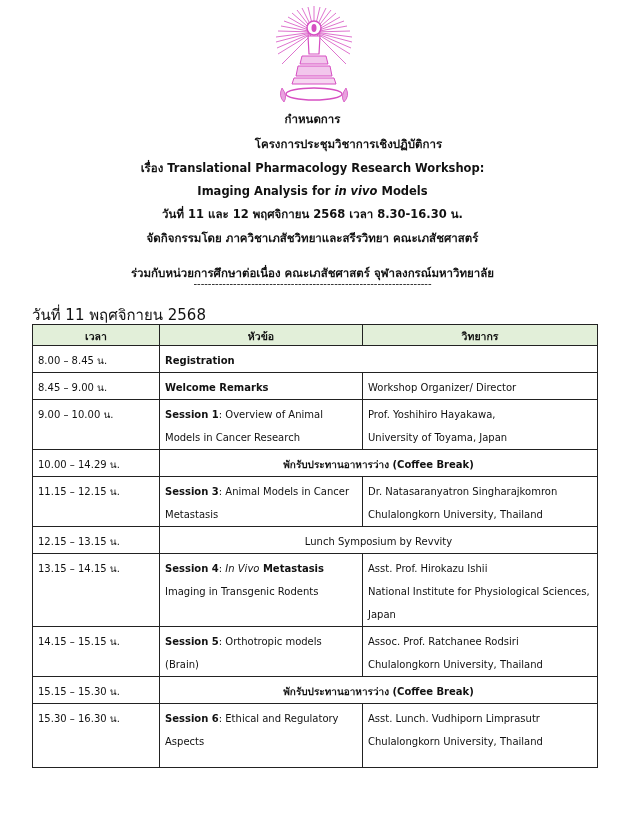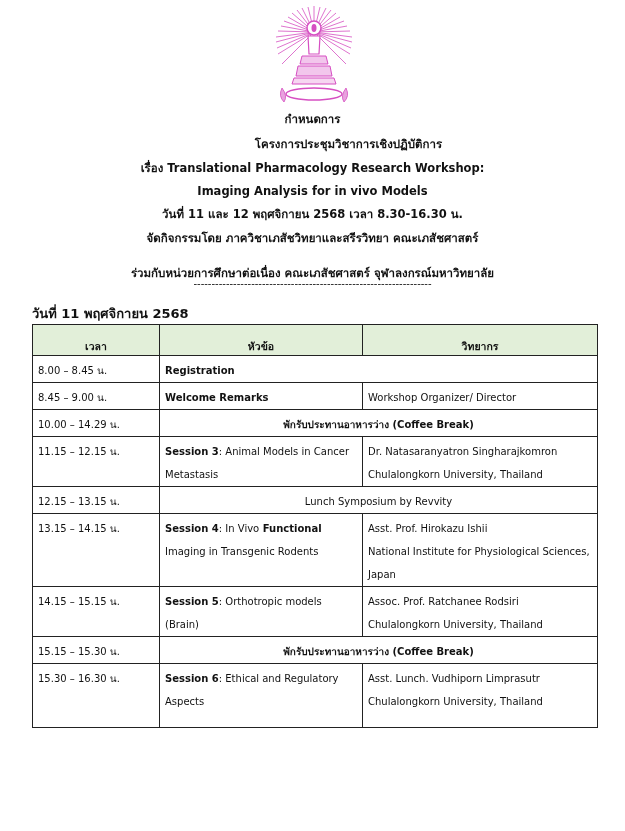--- a/index.html
+++ b/index.html
@@ -9,30 +9,30 @@
   .head { position:absolute; left:0; width:625px; text-align:center; font-size:11.5px; line-height:16px; }
   .bold { font-weight:bold; }
   .h1 { top:111px; }
   .h2 { top:136px;margin-left:36px; }
   .h3 { top:160px; }
   .h4 { top:183px; }
   .h5 { top:206px; }
   .h6 { top:230px; }
   .h7 { top:265px; }
   .h8 { top:276px; font-size:10px; letter-spacing:0; }
-  .date-label { position:absolute; left:32px; top:303px; font-size:13px; font-weight:bold; }
+  .date-label { position:absolute; left:32px; top:303px; font-size:15px; font-weight:normal; }
   table.sched { position:absolute; left:32px; top:324px; width:565px; border-collapse:collapse;
                 font-size:10px; table-layout:fixed; }
   table.sched td, table.sched th { border:1.2px solid #222; vertical-align:top; padding:3px 5px 0 5px;
                 line-height:23px; }
-  table.sched th { background:#e2efd9; font-weight:bold; text-align:center; height:18px; font-size:10.5px; line-height:18px; padding-top:12px;}
+  table.sched th { background:#e2efd9; font-weight:bold; text-align:center; height:18px; font-size:10.5px; line-height:18px; padding-top:2px;}
   col.c1 { width:127px; } col.c2 { width:203px; } col.c3 { width:235px; }
   td.center { text-align:center; }
   .b { font-weight:bold; }
-  .i { }
+  .i { font-style:italic; }
   tr.tall td { height:60px; }
 </style>
 </head>
 <body>
 
 <svg class="logo" viewBox="0 0 84 100">
   <g stroke="#d64fc2" fill="none" stroke-width="0.8">
     <g id="rays">
       <line x1="42" y1="28" x2="42" y2="2"></line>
         <line x1="42" y1="28" x2="30" y2="4"></line>
@@ -100,38 +100,46 @@
   <tr>
     <td>8.00 – 8.45 น.</td>
     <td colspan="2" class="b">Registration</td>
   </tr>
   <tr>
     <td>8.45 – 9.00 น.</td>
     <td class="b">Welcome Remarks</td>
     <td>Workshop Organizer/ Director</td>
   </tr>
   <tr>
+    <td>9.00 – 10.00 น.</td>
+    <td><span class="b">Session 1</span><span>: Overview of Animal Models in Cancer Research</span></td>
+    <td>
+          <div>Prof. Yoshihiro Hayakawa,</div>
+          <div>University of Toyama, Japan</div>
+        </td>
+  </tr>
+  <tr>
     <td>10.00 – 14.29 น.</td>
     <td colspan="2" class="center b">พักรับประทานอาหารว่าง (Coffee Break)</td>
   </tr>
   <tr>
     <td>11.15 – 12.15 น.</td>
     <td><span class="b">Session 3</span><span>: Animal Models in Cancer Metastasis</span></td>
     <td>
           <div>Dr. Natasaranyatron Singharajkomron</div>
           <div>Chulalongkorn University, Thailand</div>
         </td>
   </tr>
   <tr>
     <td>12.15 – 13.15 น.</td>
     <td colspan="2" class="center">Lunch Symposium by Revvity</td>
   </tr>
   <tr>
     <td>13.15 – 14.15 น.</td>
-    <td><span class="b">Session 4</span><span>: </span><span class="i">In Vivo</span><span class="b"> Functional</span><div>Imaging in Transgenic Rodents</div></td>
+    <td><span class="b">Session 4</span><span>: </span><span class="i">In Vivo</span><span class="b"> Metastasis</span><div>Imaging in Transgenic Rodents</div></td>
     <td>
           <div>Asst. Prof. Hirokazu Ishii</div>
           <div>National Institute for Physiological Sciences, Japan</div>
         </td>
   </tr>
   <tr>
     <td>14.15 – 15.15 น.</td>
     <td><span class="b">Session 5</span><span>: Orthotropic models (Brain)</span></td>
     <td>
           <div>Assoc. Prof. Ratchanee Rodsiri</div>

